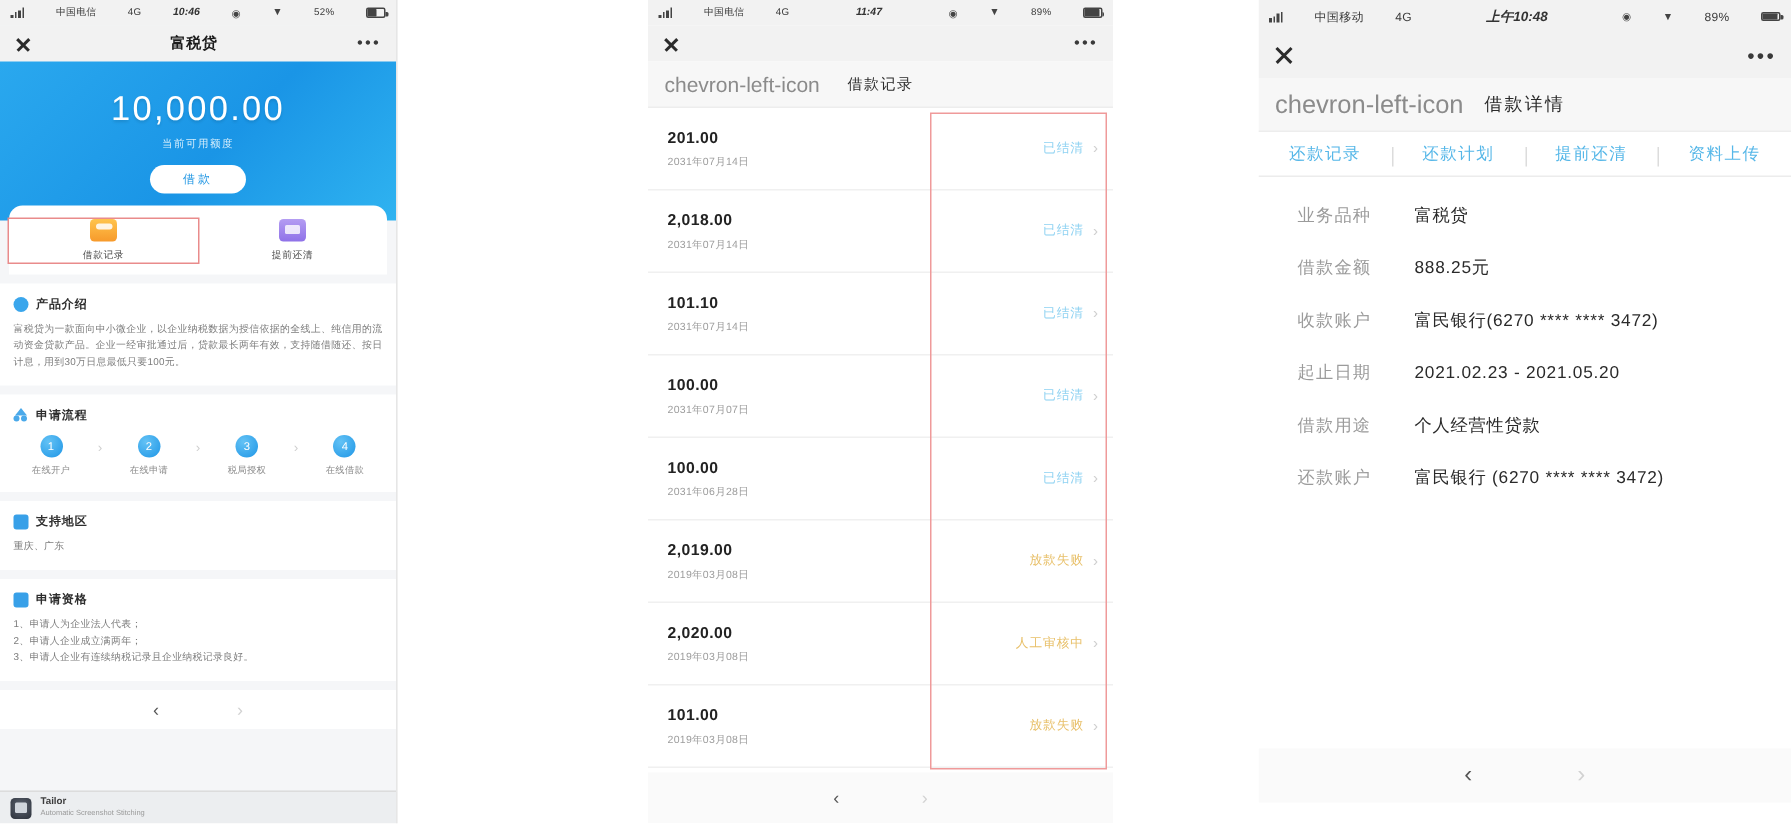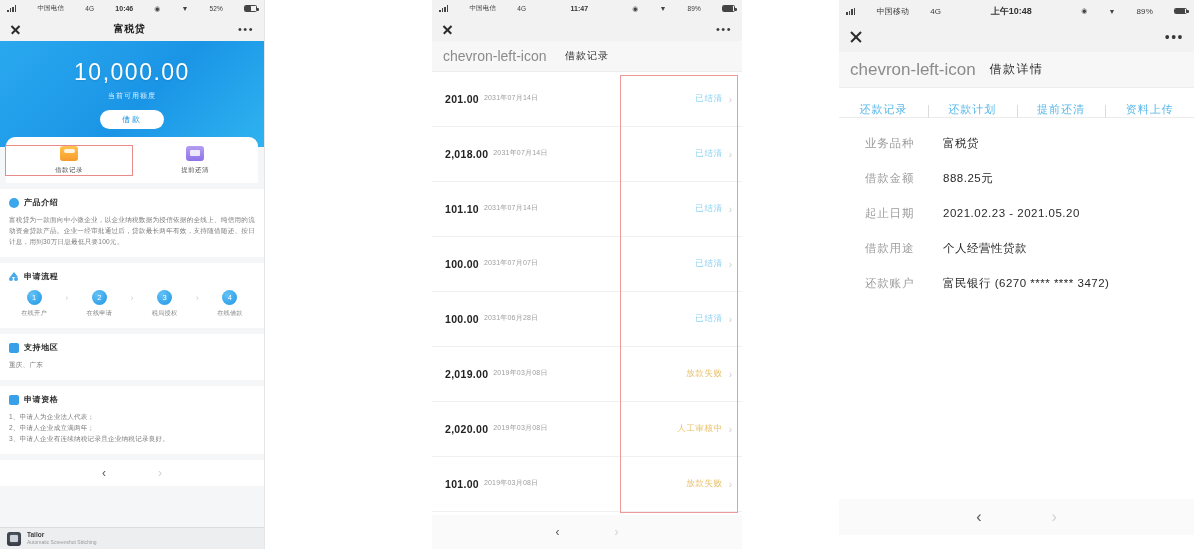--- a/index.html
+++ b/index.html
@@ -16,21 +16,21 @@
   .statusbar {
     height: 17px; display:flex; align-items:center; justify-content:space-between;
     padding: 0 7px; background:#f2f2f2; color:#4a4a4a;
   }
   .sb-left, .sb-right { display:flex; align-items:center; gap:21px; }
   .sb-text { font-size:6.5px; letter-spacing:.2px; color:#3b3b3b; }
   .bars { display:flex; align-items:flex-end; gap:1px; height:7px; }
   .bars i { display:block; width:1.6px; background:#444; }
   .bars i:nth-child(1){height:2.5px}.bars i:nth-child(2){height:4px}
   .bars i:nth-child(3){height:5.5px}.bars i:nth-child(4){height:7px}
-  .sb-time { font-size:7px; font-weight:bold; color:#333; }
+  .sb-time { font-size:7px; font-weight:bold; color:#333;font-style:italic; }
   .batt { width:13px; height:6.5px; border:1px solid #444; border-radius:1.5px; position:relative; }
   .batt::after{content:"";position:absolute;right:-2.5px;top:1.6px;width:1.5px;height:3px;background:#444;border-radius:0 1px 1px 0;}
   .batt span{display:block;height:100%;background:#444;border-radius:.5px;}
   .dot-ic { font-size:7px; color:#444; }
 
   
   .wxbar { height:24px; background:#f2f2f2; display:flex; align-items:center;
            justify-content:space-between; padding:0 10px; }
   .wx-title { font-size:10px; color:#1b1b1b; font-weight:bold; letter-spacing:.5px;}
   .icon-x { width:11px; height:11px; position:relative; }
@@ -100,21 +100,21 @@
   
   .gap { width:167px; background:#fff; }
   .p2 { width:310px; height:549px; background:#fff; position:relative; }
   .navbar { height:31px; background:#f7f7f7; display:flex; align-items:center;
             justify-content:center; position:relative; border-bottom:1px solid #ededed;}
   .nav-back { position:absolute; left:11px; font-size:14px; color:#8b8b8b; font-weight:300;}
   .nav-title { font-size:10px; color:#2b2b2b; letter-spacing:1px;}
   .rows { position:relative; }
   .row { display:flex; align-items:center; justify-content:space-between;
          height:55px; padding:0 10px 0 13px; border-bottom:1px solid #f0f0f0; }
-  .row-l { display:flex; flex-direction:row; gap:5px; }
+  .row-l { display:flex; flex-direction:column; gap:5px; }
   .row-amt { font-size:10.5px; font-weight:bold; color:#222; letter-spacing:.3px;}
   .row-date { font-size:7px; color:#9d9d9d; letter-spacing:.2px;}
   .row-r { display:flex; align-items:center; gap:6px; }
   .row-st { font-size:8.5px; letter-spacing:.6px; }
   .st-blue { color:#8fd2f2; }
   .st-gold { color:#e8c06a; }
   .row-ch { font-size:10px; color:#cfcfcf; }
   .hlbox { position:absolute; border:1.3px solid #ef9a9a; pointer-events:none; }
   .p2-pager { height:34px; display:flex; align-items:center; justify-content:center;
               gap:55px; background:#fafafa; position:absolute; bottom:0; width:100%;}
@@ -125,21 +125,21 @@
   .p3 .statusbar { height:22px; }
   .p3 .sb-text { font-size:8px; }
   .p3 .sb-time { font-size:9px; }
   .p3 .wxbar { height:30px; }
   .p3 .icon-x { width:14px;height:14px; }
   .p3 .icon-x::before,.p3 .icon-x::after{width:14px;top:6px;height:1.8px;}
   .p3 .icon-dots{font-size:14px;}
   .p3 .navbar { height:36px; }
   .p3 .nav-title { font-size:12px; letter-spacing:1.5px;}
   .p3 .nav-back { font-size:17px; }
-  .tabrow { height:30px; display:flex; align-items:flex-end; justify-content:space-around;
+  .tabrow { height:30px; display:flex; align-items:center; justify-content:space-around;
             border-bottom:1px solid #ececec; }
   .tabrow-it { font-size:11px; color:#56b7e8; letter-spacing:1px; position:relative; flex:1; text-align:center;}
   .tabrow-it + .tabrow-it::before { content:""; position:absolute; left:0; top:3px;
             height:13px; width:1px; background:#dcdcdc; }
   .dlist { padding:18px 0 0 26px; display:flex; flex-direction:column; gap:20px; }
   .drow { display:flex; align-items:baseline; gap:14px; }
   .d-lb { font-size:11.5px; color:#9b9b9b; letter-spacing:.8px; width:64px; }
   .d-vl { font-size:11.5px; color:#2a2a2a; letter-spacing:.5px; }
   .p3-pager { position:absolute; bottom:14px; width:100%; height:36px; background:#fafafa;
               display:flex; align-items:center; justify-content:center; gap:70px; }
@@ -437,20 +437,24 @@
     <div class="dlist">
       <div class="drow">
         <span class="d-lb">业务品种</span>
         <span class="d-vl">富税贷</span>
       </div>
       <div class="drow">
         <span class="d-lb">借款金额</span>
         <span class="d-vl">888.25元</span>
       </div>
       <div class="drow">
+        <span class="d-lb">收款账户</span>
+        <span class="d-vl">富民银行(6270 **** **** 3472)</span>
+      </div>
+      <div class="drow">
         <span class="d-lb">起止日期</span>
         <span class="d-vl">2021.02.23 - 2021.05.20</span>
       </div>
       <div class="drow">
         <span class="d-lb">借款用途</span>
         <span class="d-vl">个人经营性贷款</span>
       </div>
       <div class="drow">
         <span class="d-lb">还款账户</span>
         <span class="d-vl">富民银行 (6270 **** **** 3472)</span>

